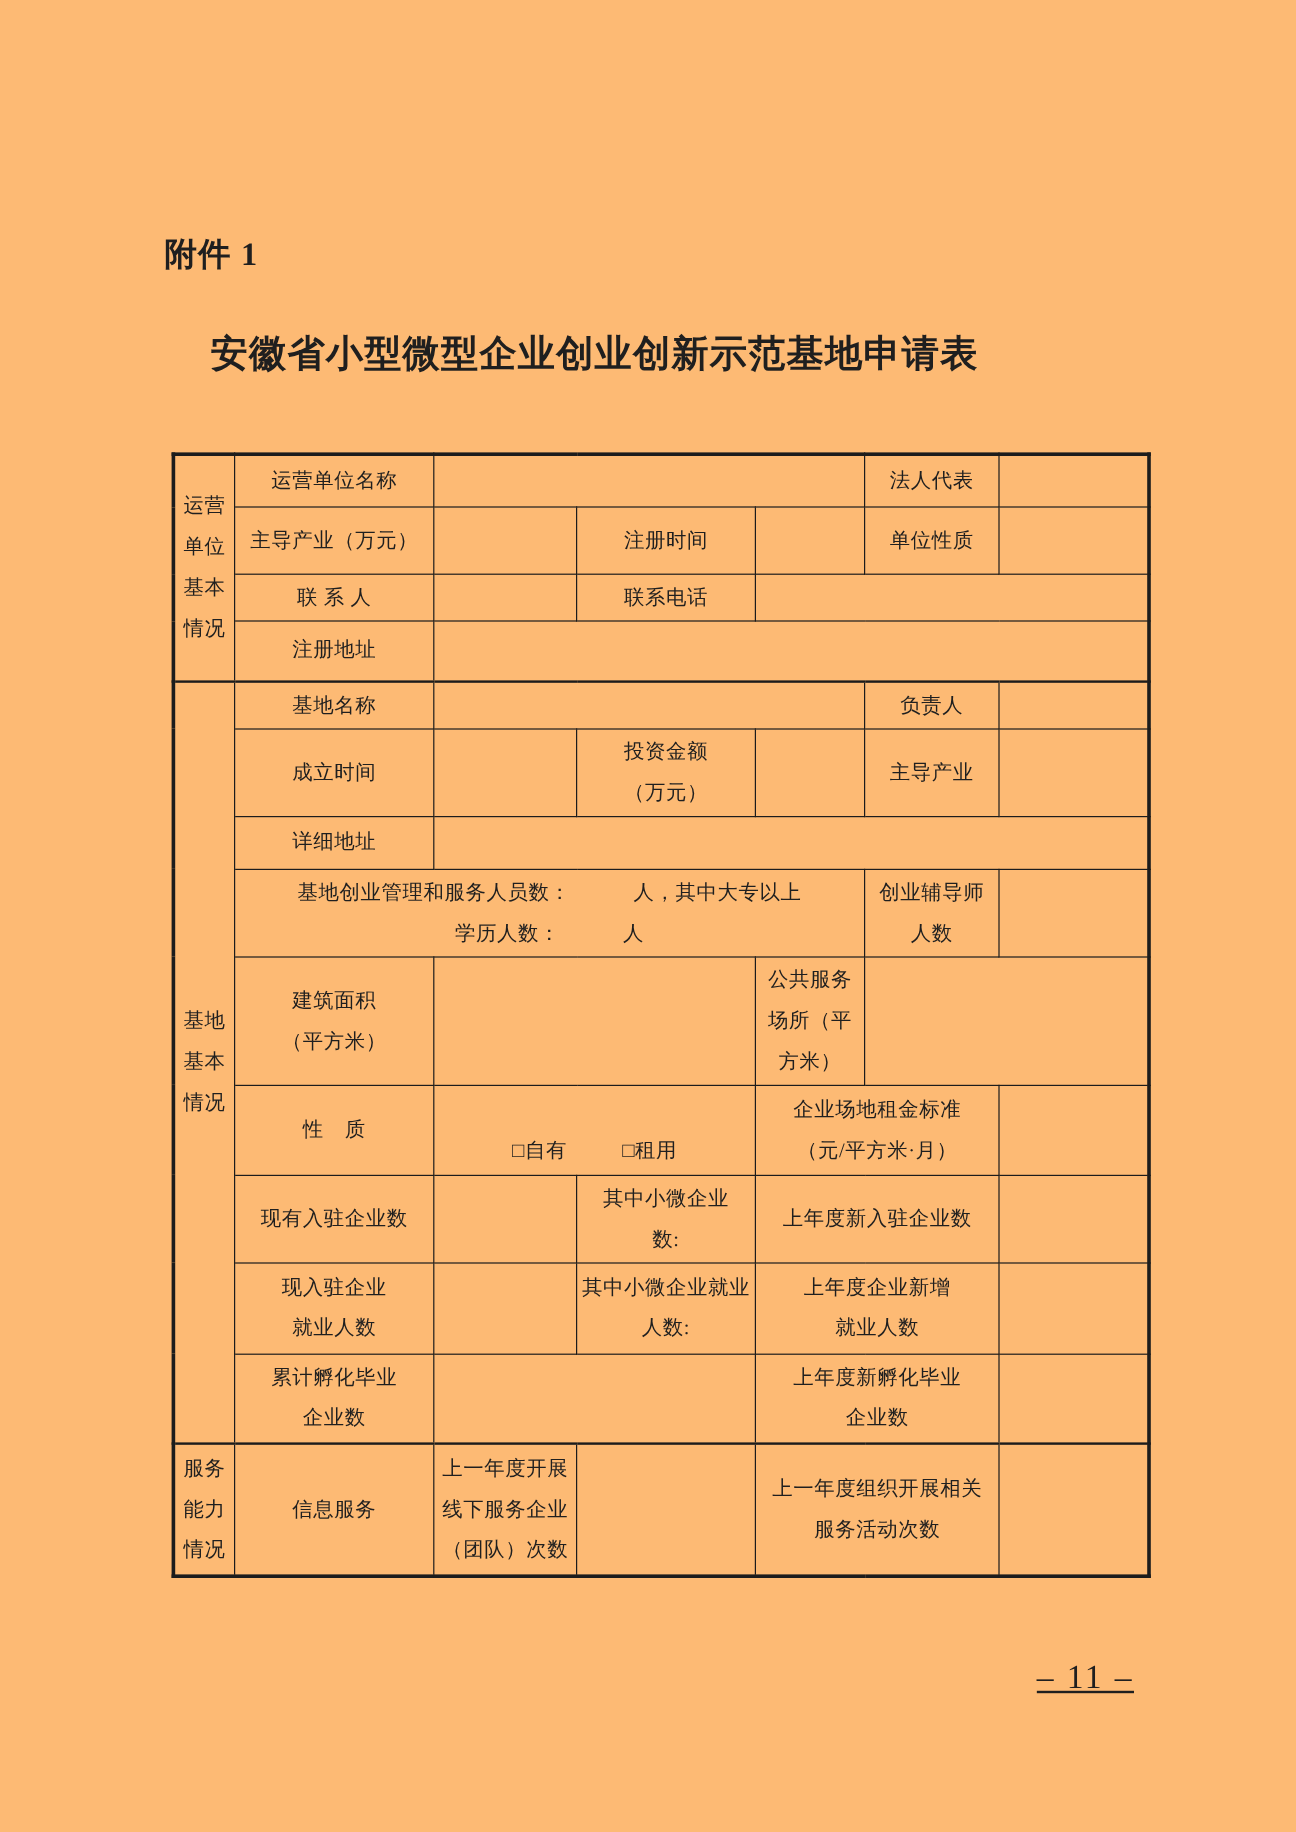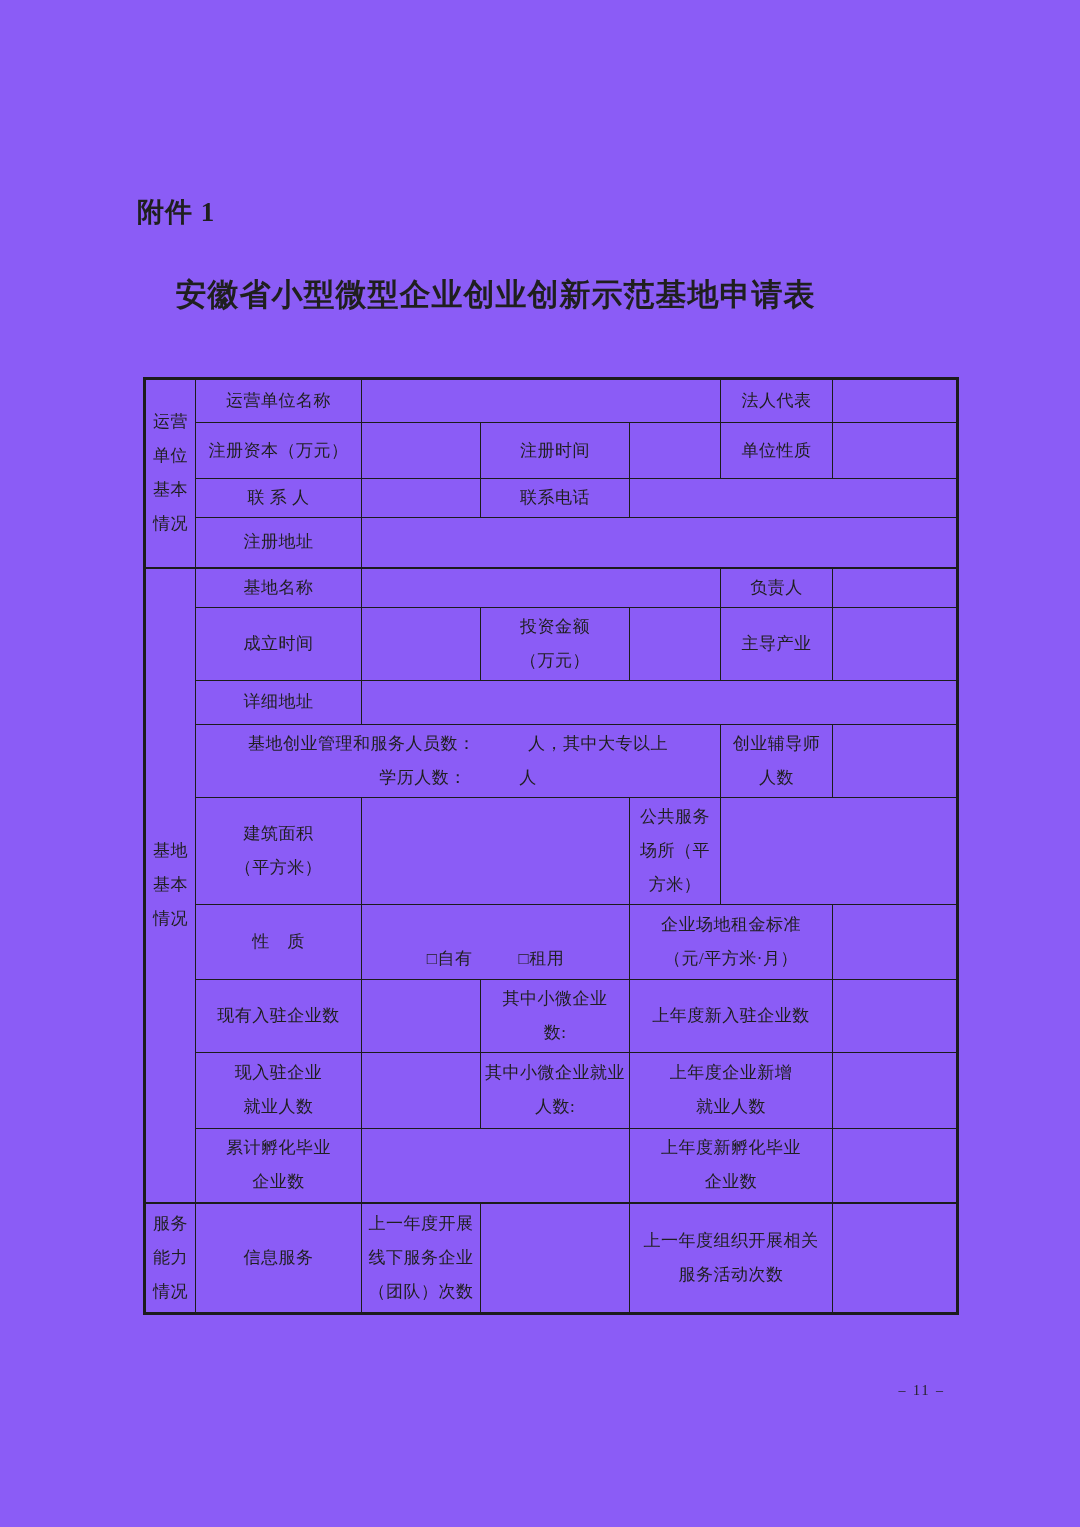--- a/index.html
+++ b/index.html
@@ -1,21 +1,21 @@
 <!DOCTYPE html>
 <html><head>
 <meta charset="utf-8">
 <style>
   * { margin: 0; padding: 0; box-sizing: border-box; }
   html, body { background: #ffffff; }
   .page {
     position: relative;
     width: 1080px;
     height: 1527px;
-    background: #8b5cf6;
+    background: #fdba74;
     font-family: "Liberation Serif", "DejaVu Serif", serif;
     color: #1f1f1f;
     overflow: hidden;
   }
   .attachment {
     position: absolute;
     left: 137px;
     top: 194px;
     font-size: 27px;
     font-weight: 600;
@@ -71,23 +71,24 @@
   .r1 { height: 44px; } .r2 { height: 56px; } .r3 { height: 27px; }
   .r4 { height: 50px; padding-left: 28px; } .r5 { height: 38px; } .r6 { height: 72px; }
   .r7 { height: 44px; } .r8 { height: 72px; padding-left: 16px; } .r9 { height: 105px; }
   .r10 { height: 75px; } .r11 { height: 72px; } .r12 { height: 76px; margin-left: 39px; }
   .r13 { height: 75px; } .r14 { height: 110px; }
   .cbwrap { display: inline-flex; gap: 46px; }
   .pageno {
     position: absolute;
     right: 135px;
     top: 1383px;
-    font-size: 14px;
+    font-size: 28px;
     letter-spacing: 2px;
     font-family: "Liberation Serif", "DejaVu Serif", serif;
+    text-decoration: underline;
   }
 </style>
 </head>
 <body>
 
 <div class="page">
 
   <div class="attachment">附件 1</div>
 
   <div class="doc-title">安徽省小型微型企业创业创新示范基地申请表</div>
@@ -108,21 +109,21 @@
         <td class="vhead" rowspan="4">运营
 单位
 基本
 情况</td>
         <td>运营单位名称</td>
         <td colspan="3"></td>
         <td>法人代表</td>
         <td></td>
       </tr>
       <tr class="r2">
-        <td>注册资本（万元）</td>
+        <td>主导产业（万元）</td>
         <td></td>
         <td>注册时间</td>
         <td></td>
         <td>单位性质</td>
         <td></td>
       </tr>
       <tr class="r3">
         <td>联 系 人</td>
         <td></td>
         <td>联系电话</td>

